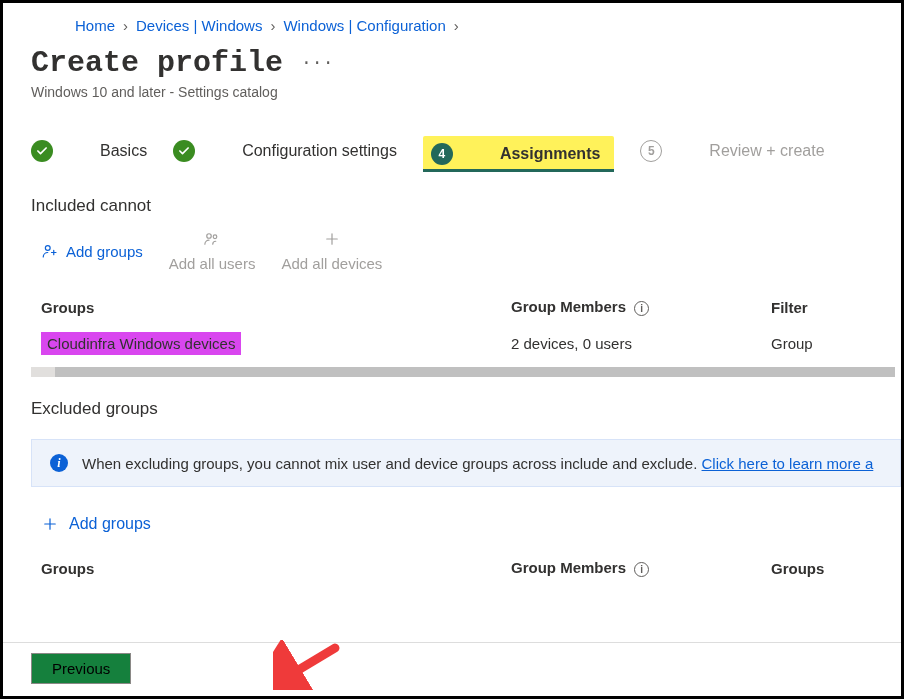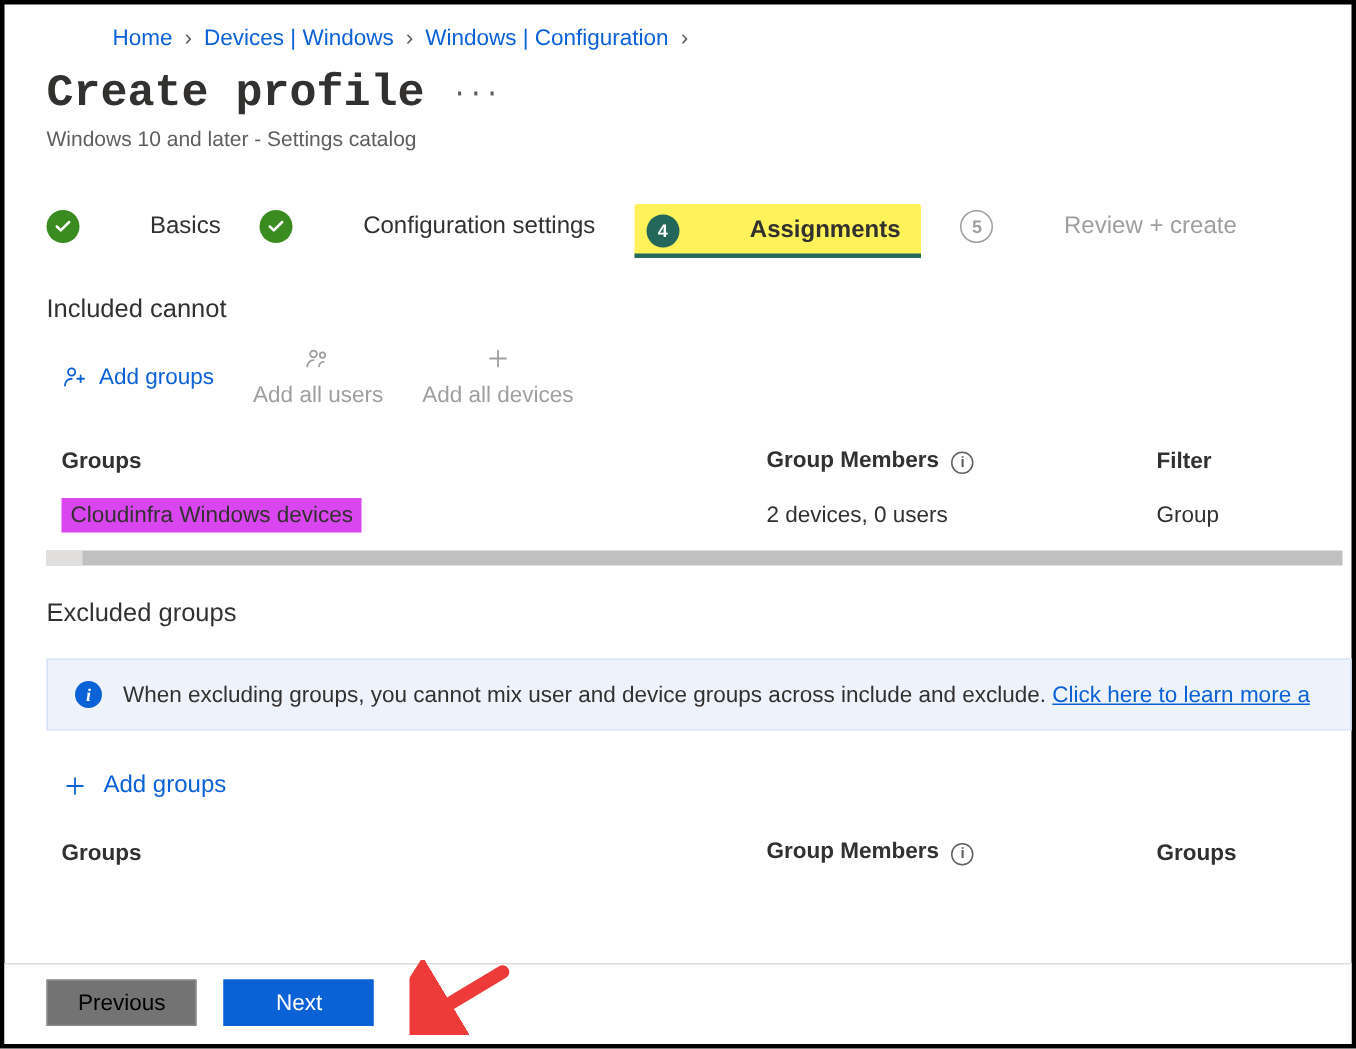--- a/index.html
+++ b/index.html
@@ -124,21 +124,21 @@
   
   .footer {
     position: absolute; bottom: 0; left: 0; right: 0;
     border-top: 1px solid #ddd;
     padding: 10px 0 12px 28px;
     display: flex; align-items: center; gap: 18px;
     background: #fff;
   }
   .btn {
     min-width: 100px; padding: 6px 20px; font-size: 15px; cursor: pointer;
-    border: 1px solid #8a8886; background: #737373;
+    border: 1px solid #8a8886; background: #15803d;
   }
   .btn.primary { background: #0b61d6; color: #fff; border-color: #0b61d6; font-weight: 500; }
   
   .arrow-anno { position: absolute; bottom: 6px; left: 270px; pointer-events: none; }
 </style>
 </head>
 <body>
 
 <div class="page">
 
@@ -241,21 +241,20 @@
     <div>Groups</div>
     <div>
       <span>Group Members</span>
       <span class="info-circ">i</span>
     </div>
     <div>Groups</div>
   </div>
 
   <div class="footer">
     <button class="btn">Previous</button>
-    <button class="btn primary">Next</button>
   </div>
 
   <svg class="arrow-anno" width="70" height="50" viewBox="0 0 70 50">
     <defs>
       <marker id="ah" markerWidth="8" markerHeight="8" refX="2" refY="4" orient="auto">
         <path d="M0,0 L8,4 L0,8 Z" fill="#ef3a3a"></path>
       </marker>
     </defs>
     <line x1="62" y1="8" x2="12" y2="38" stroke="#ef3a3a" stroke-width="9" marker-end="url(#ah)" stroke-linecap="round"></line>
   </svg>

